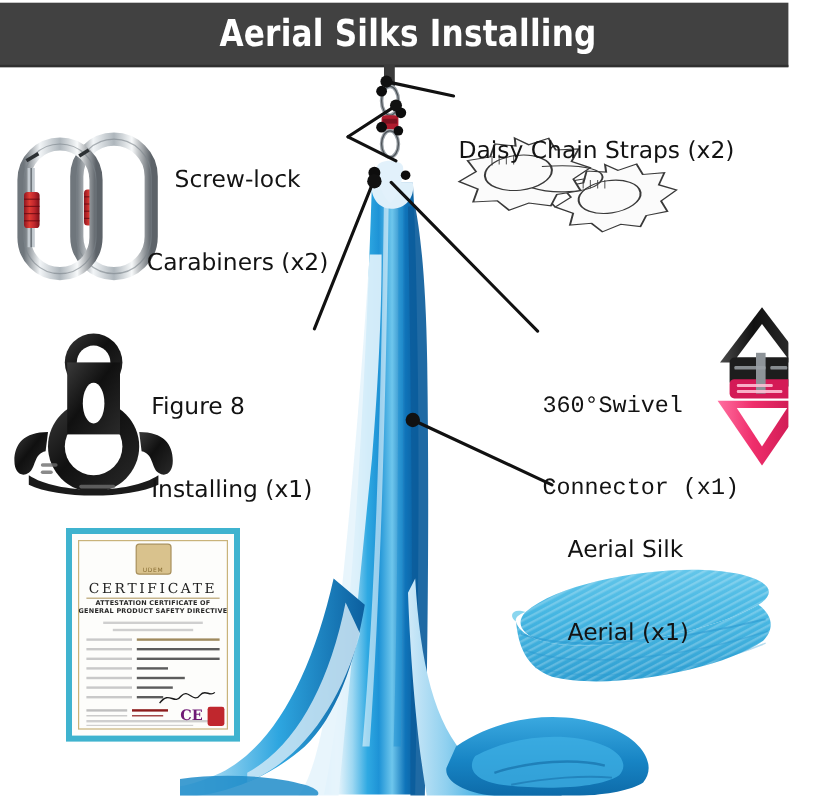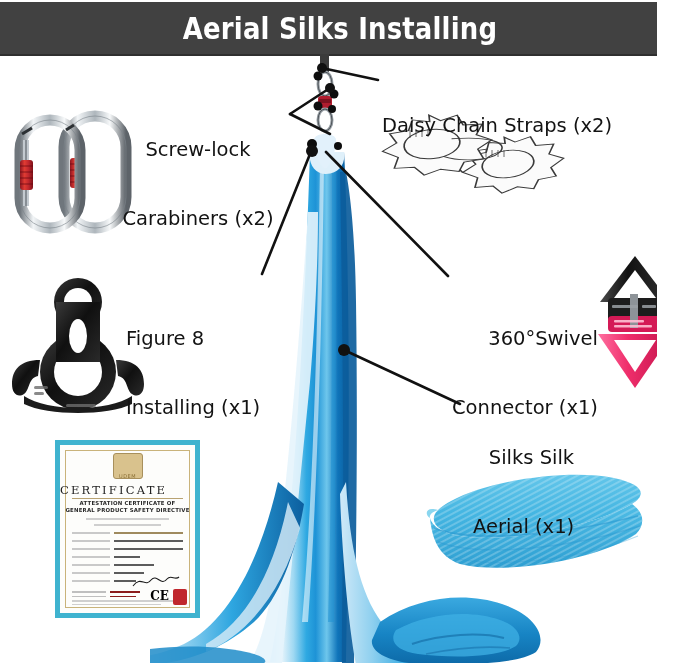--- a/index.html
+++ b/index.html
@@ -28,21 +28,20 @@
   }
 
   
   .label{
     position:absolute;
     color:#131313;
     font-family:"DejaVu Sans", sans-serif;
     font-size:19.5px;
     line-height:23px;
     white-space:pre;
-    text-align:right;
   }
   .label.right{text-align:center;}
 
   
   #lines{position:absolute;left:0;top:0;width:679px;height:663px;pointer-events:none;}
 
   
   .art{position:absolute;}
 </style>
 </head>
@@ -275,21 +274,21 @@
   </svg>
 
   <div class="art" style="left:55px;top:438px;width:145px;height:178px;background:#ffffff;">
     <div style="position:absolute;inset:0;border:5px solid #3fb3cf;background:#fdfdfb;">
       <div style="position:absolute;inset:5px;border:1px solid #c9b37a;"></div>
 
       <div style="position:absolute;left:50%;top:8px;transform:translateX(-50%);width:28px;height:24px;
                   background:#d9c28d;border:1px solid #a8905c;border-radius:3px;"></div>
       <div style="position:absolute;left:50%;top:28px;transform:translateX(-50%);font-size:5px;color:#8a6f35;letter-spacing:.5px;">UDEM</div>
 
-      <div style="position:absolute;left:0;right:0;top:38px;text-align:left;font-family:'DejaVu Serif',serif;
+      <div style="position:absolute;left:0;right:0;top:38px;text-align:center;font-family:'DejaVu Serif',serif;
                   font-size:11.5px;letter-spacing:2.2px;color:#1d1d1d;">CERTIFICATE</div>
       <div style="position:absolute;left:12px;right:12px;top:53px;height:1px;background:#b9a372;"></div>
       <div style="position:absolute;left:0;right:0;top:55px;text-align:center;font-size:5.4px;font-weight:bold;color:#2a2a2a;letter-spacing:.2px;">ATTESTATION CERTIFICATE OF</div>
       <div style="position:absolute;left:0;right:0;top:62px;text-align:center;font-size:5.4px;font-weight:bold;color:#2a2a2a;letter-spacing:.2px;">GENERAL PRODUCT SAFETY DIRECTIVE</div>
 
       <div style="position:absolute;left:12px;right:12px;top:73px;">
         <div style="height:2px;background:#cfcfcf;margin:0 14px 4px 14px;"></div>
         <div style="height:2px;background:#cfcfcf;margin:0 22px 6px 22px;"></div>
         <div style="display:flex;gap:4px;margin-bottom:6px;">
             <div style="width:38px;height:2px;background:#c9c9c9;"></div>
@@ -330,21 +329,21 @@
             <div style="width:30px;height:1.6px;background:#8c1c1c;"></div>
           </div>
         <div style="display:flex;gap:4px;margin-bottom:3px;">
             <div style="width:34px;height:1.6px;background:#bfbfbf;"></div>
             <div style="width:26px;height:1.6px;background:#8c1c1c;"></div>
           </div>
         <div style="height:1.6px;background:#cfcfcf;margin-bottom:2px;"></div>
         <div style="height:1.6px;background:#cfcfcf;width:80%;"></div>
       </div>
 
-      <div style="position:absolute;right:26px;bottom:10px;font-family:'DejaVu Serif',serif;font-size:12px;font-weight:bold;color:#000000;">CE</div>
+      <div style="position:absolute;right:26px;bottom:10px;font-family:'DejaVu Serif',serif;font-size:12px;font-weight:bold;color:#701a75;">CE</div>
       <div style="position:absolute;right:8px;bottom:8px;width:14px;height:16px;background:#c0272d;border-radius:2px;"></div>
     </div>
   </div>
 
   <svg class="art" style="left:416px;top:462px;width:236px;height:128px;" viewBox="0 0 236 128">
     <defs>
       <linearGradient id="fold1" x1="0" y1="0" x2="0" y2="1">
         <stop offset="0%" stop-color="#63c6ea"></stop>
         <stop offset="60%" stop-color="#45b6e2"></stop>
         <stop offset="100%" stop-color="#39aada"></stop>
@@ -402,23 +401,23 @@
   <div class="label right" style="left:110px;top:90px;width:176px;">
     <div>Screw-lock</div>
     <div>Carabiners (x2)</div>
   </div>
 
   <div class="label" style="left:126px;top:279px;width:160px;text-align:left;">
     <div>Figure 8</div>
     <div>Installing (x1)</div>
   </div>
 
-  <div class="label" style="left:452px;top:279px;">
+  <div class="label" style="left:452px;top:279px;font-family:Liberation Mono, monospace;">
     <div>360°Swivel</div>
     <div>Connector (x1)</div>
   </div>
 
   <div class="label" style="left:473px;top:398px;">
-    <div>Silks Silk</div>
+    <div>Aerial Silk</div>
     <div>Aerial (x1)</div>
   </div>
 
 </div>
 
 </body></html>

